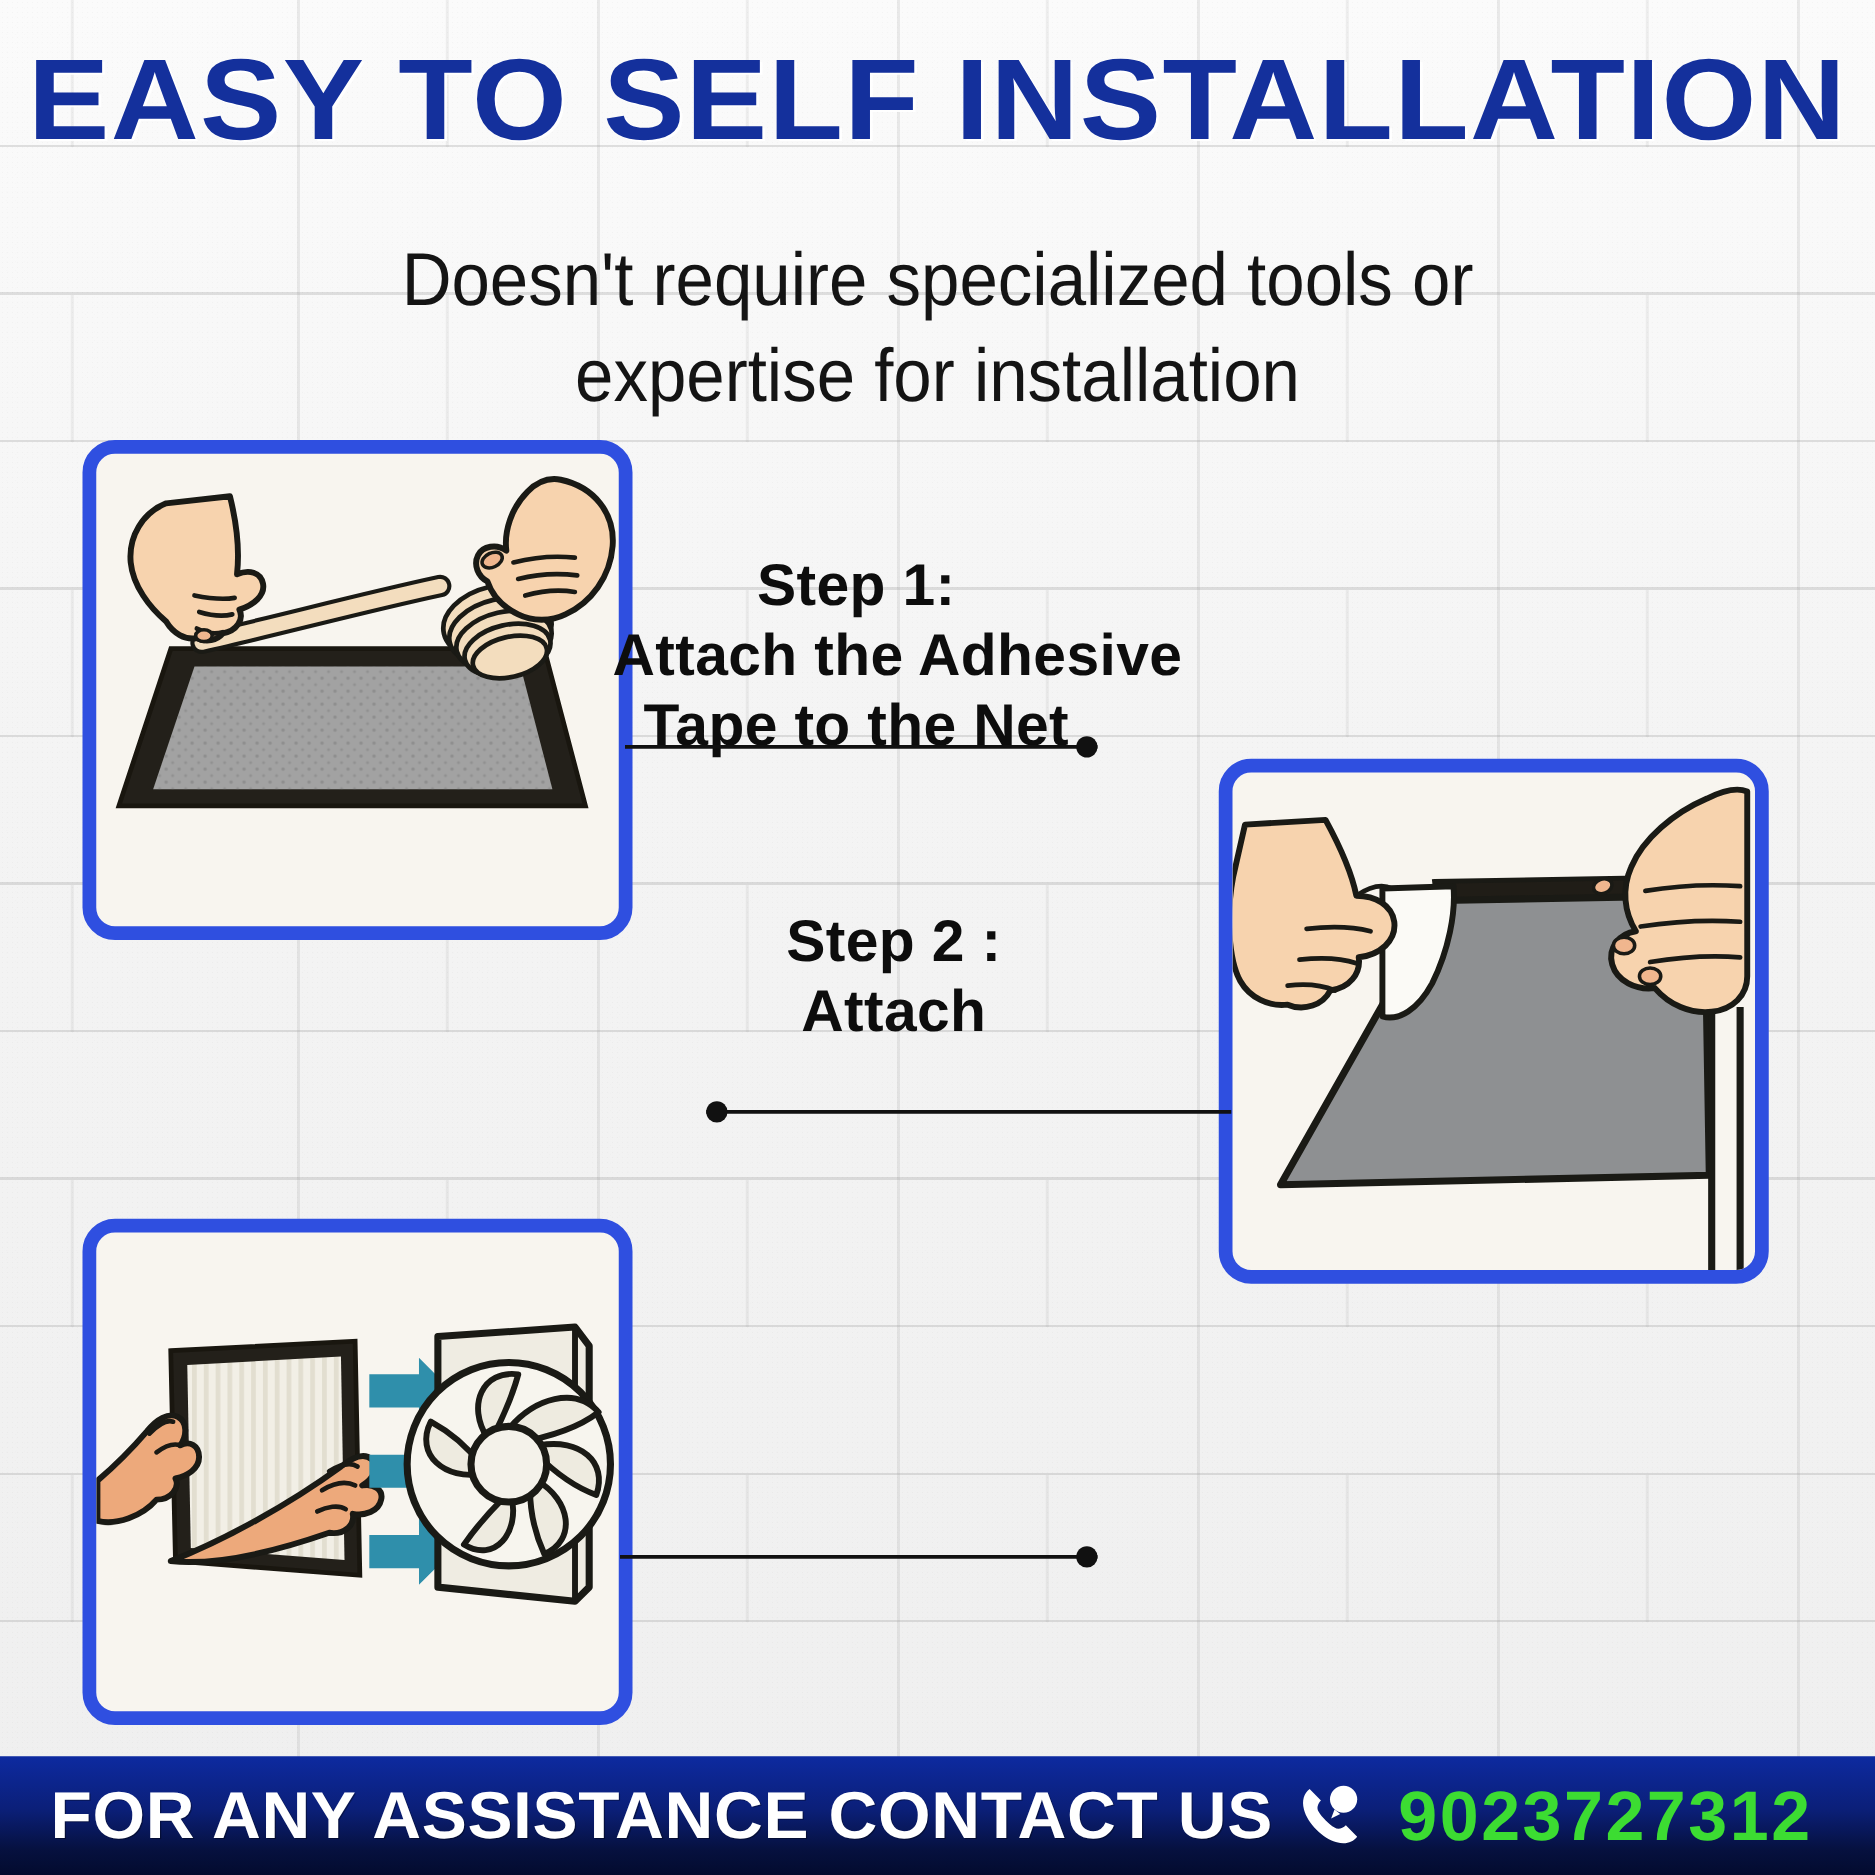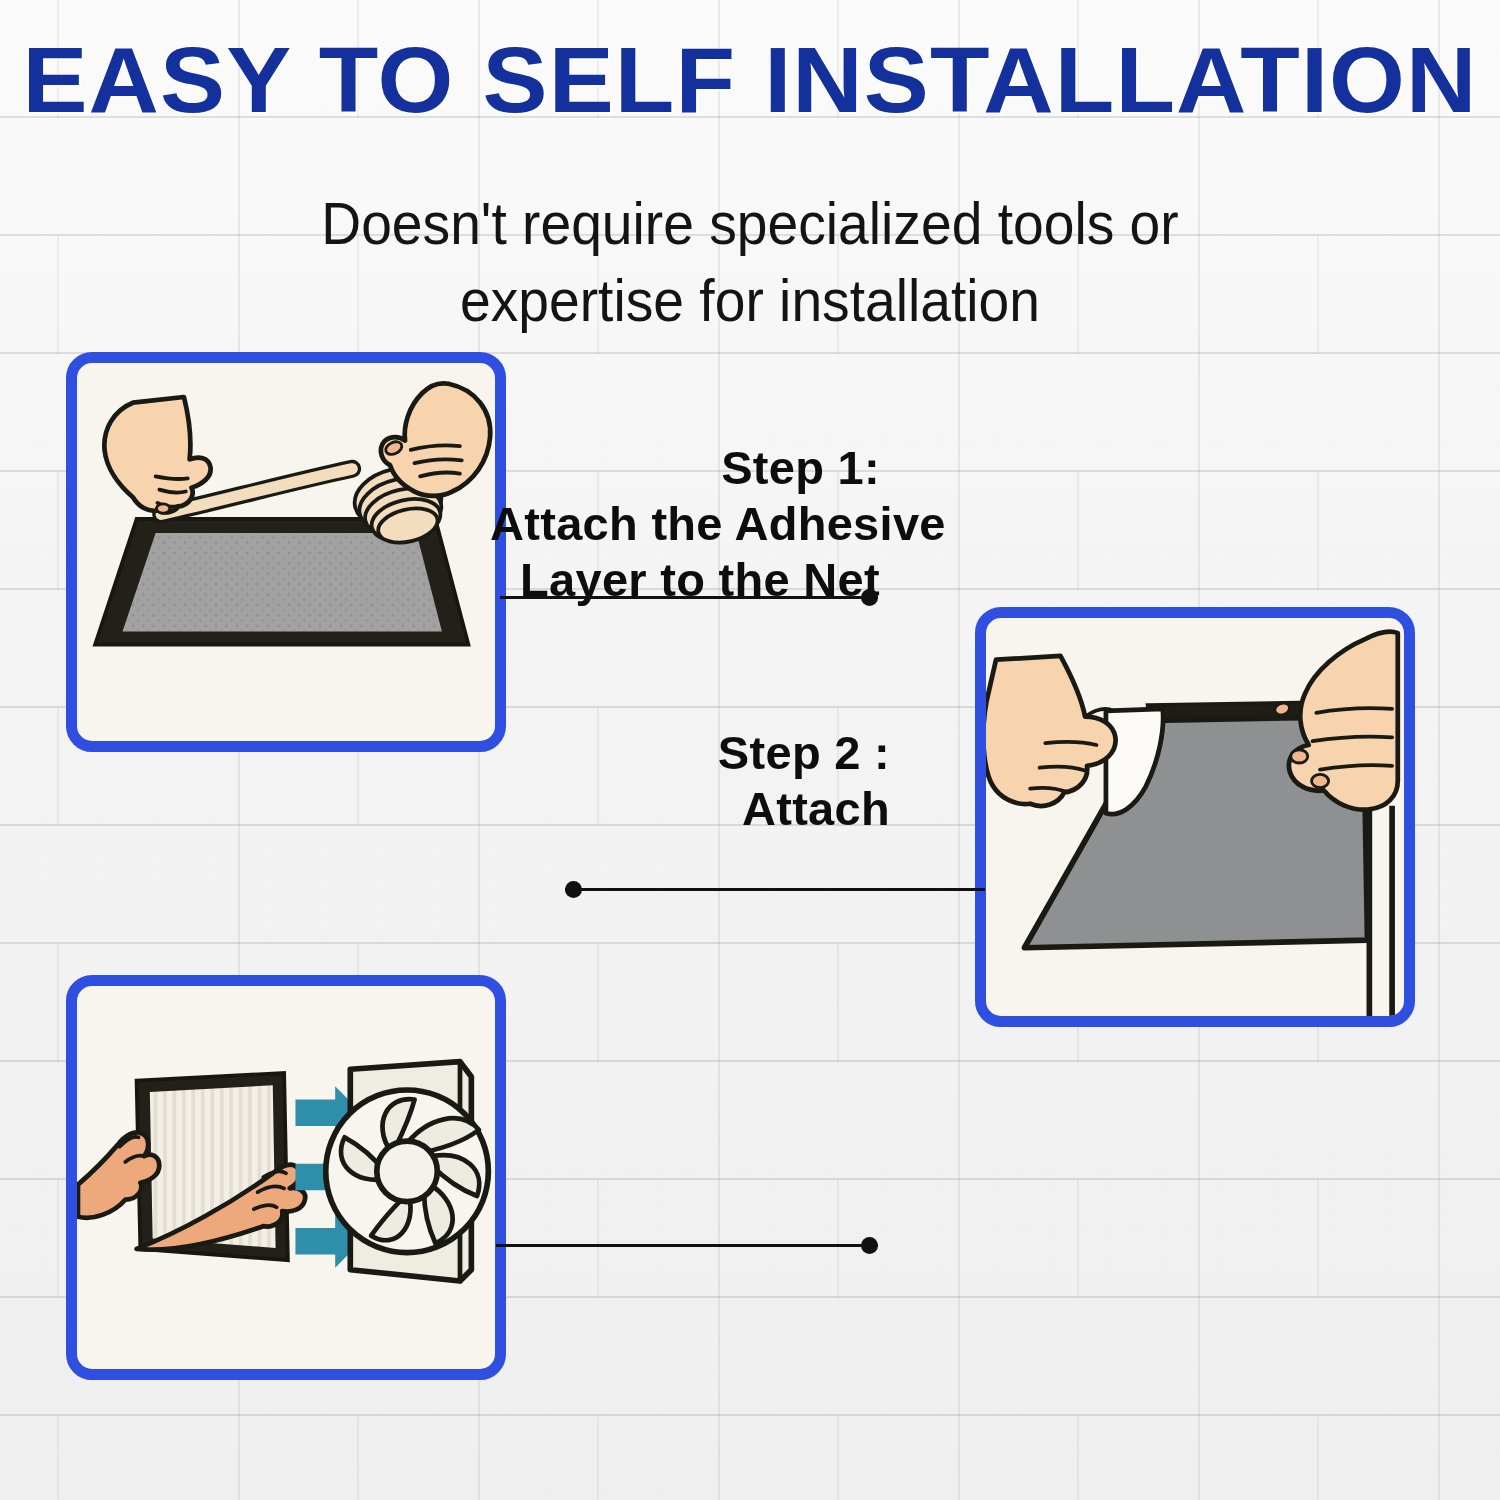--- a/index.html
+++ b/index.html
@@ -100,21 +100,21 @@
     text-align:center;
     color:#0d0d0d;
     font-weight:700;
     font-size:47px;
     line-height:1.19;
     letter-spacing:.3px;
   }
   #step1{left:490px;top:440px;width:390px;}
   #step2{left:540px;top:725px;width:350px;}
   #step3{left:530px;top:1085px;width:360px;}
-  .step .ln{display:block;white-space:nowrap;text-align:right;}
+  .step .ln{display:block;white-space:nowrap;}
 
   
   .conn{position:absolute;height:18px;}
   .conn .bar{
     position:absolute;left:0;right:0;top:8px;height:3px;background:#111;
   }
   .conn .dot{
     position:absolute;top:1px;width:17px;height:17px;
     border-radius:50%;background:#111;
   }
@@ -301,21 +301,21 @@
           </g>
           <circle r="32" fill="#f4f2ea" stroke="#1a1a15" stroke-width="6"></circle>
         </g>
       </svg>
     </div>
   </div>
 
   <div class="step" id="step1">
     <span class="ln">Step 1:</span>
     <span class="ln">Attach the Adhesive</span>
-    <span class="ln">Layer to the Net</span>
+    <span class="ln">Tape to the Net</span>
   </div>
 
   <div class="step" id="step2">
     <span class="ln">Step 2 :</span>
     <span class="ln">Attach</span>
   </div>
 
 
   <div class="conn right" id="conn1">
     <div class="bar"></div>
@@ -323,14 +323,26 @@
   </div>
   <div class="conn left" id="conn2">
     <div class="bar"></div>
     <div class="dot"></div>
   </div>
   <div class="conn right" id="conn3">
     <div class="bar"></div>
     <div class="dot"></div>
   </div>
 
+  <div class="footer">
+    <span class="txt">FOR ANY ASSISTANCE CONTACT US</span>
+    <span class="phone-ico">
+      <svg viewBox="0 0 64 64" width="58" height="58">
+        <path d="M14,8 C9,12 7,18 9,26 C12,38 26,52 38,55 C46,57 52,55 56,50
+                 L46,40 C43,43 39,44 36,42 C31,39 25,33 22,28 C20,25 21,21 24,18 Z" fill="#ffffff"></path>
+        <circle cx="44" cy="17" r="12" fill="#ffffff"></circle>
+        <path d="M36,26 L33,34 L41,30 Z" fill="#ffffff"></path>
+      </svg>
+    </span>
+    <span class="num">9023727312</span>
+  </div>
 
 </div>
 
 </body></html>

